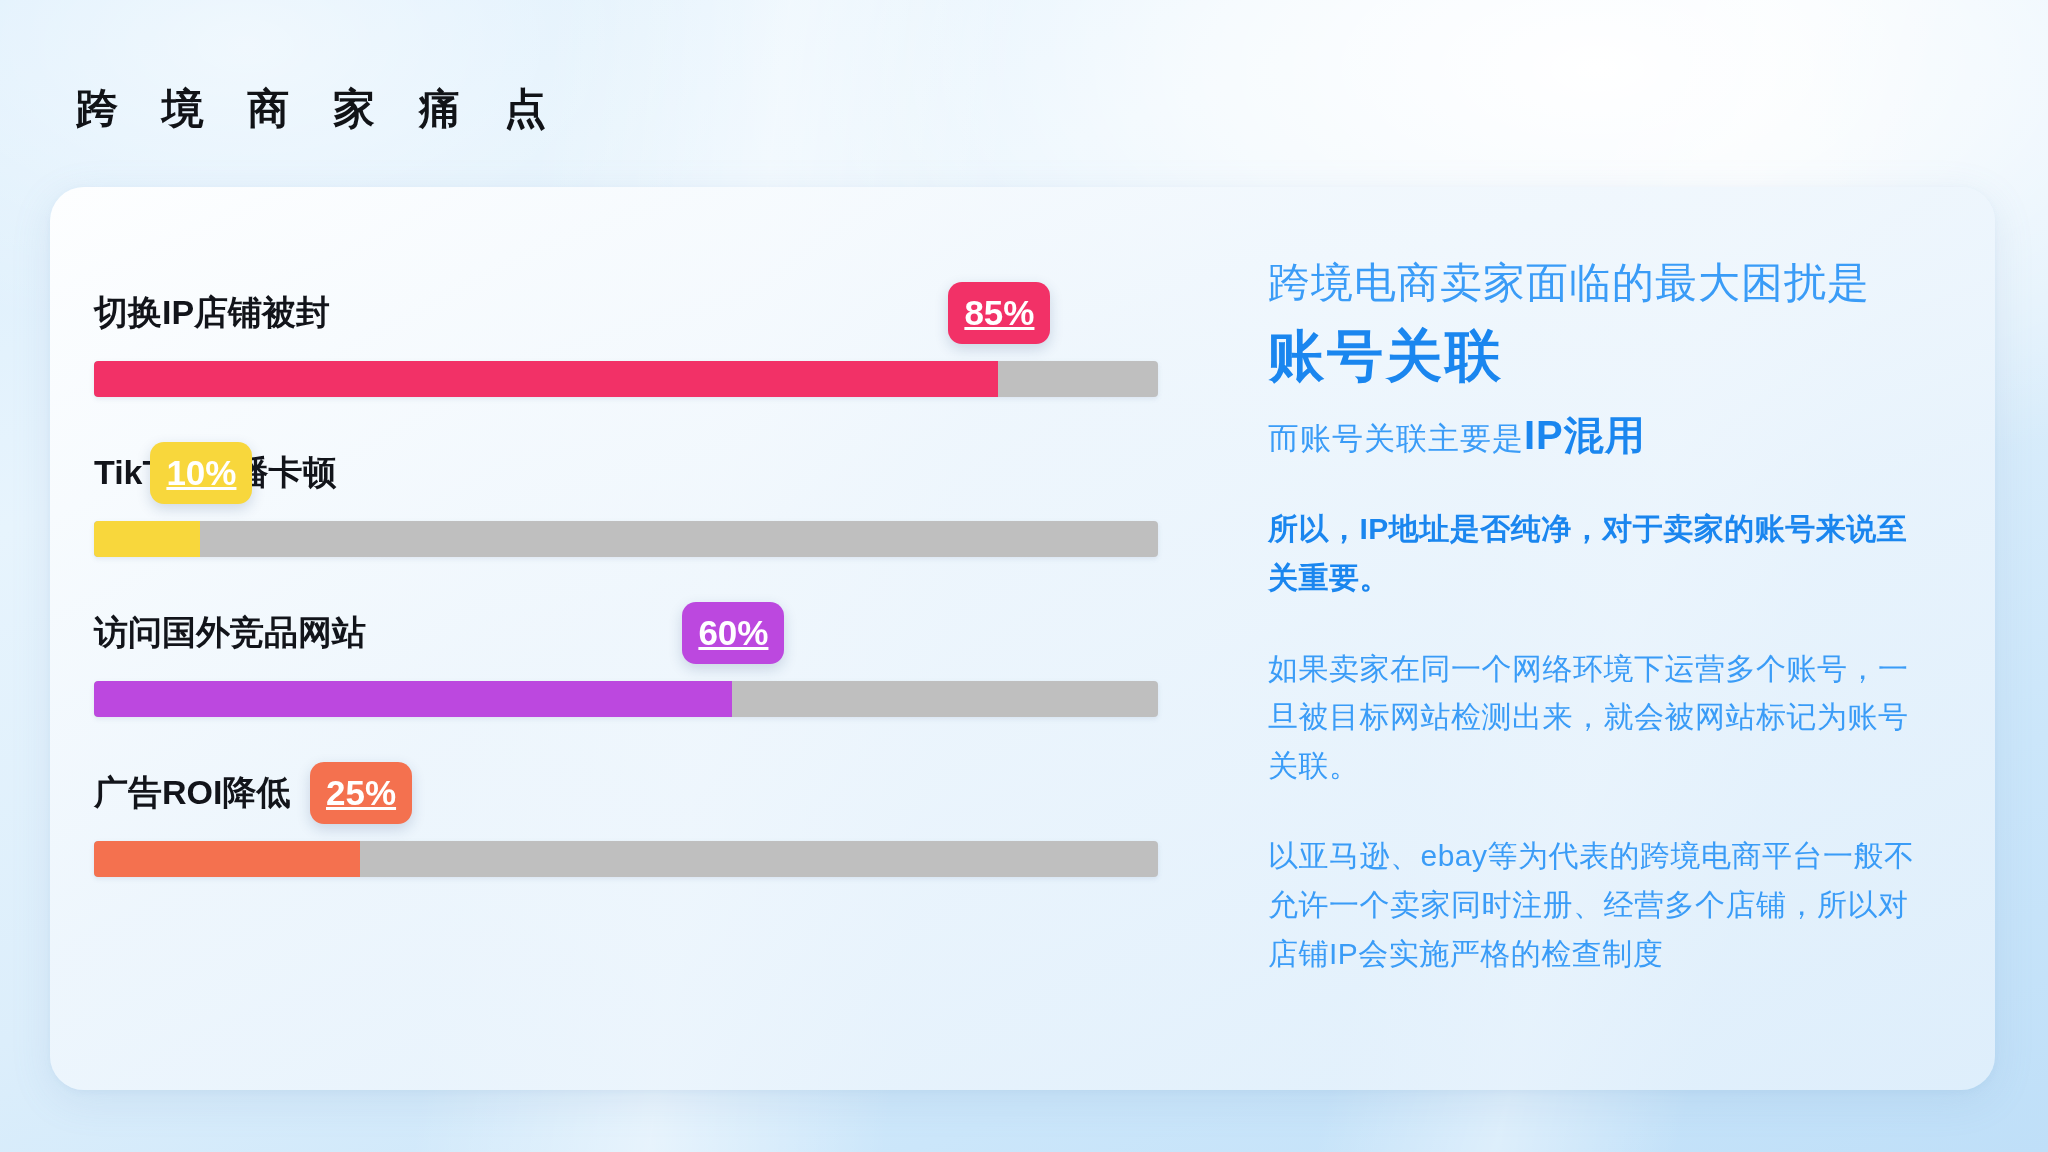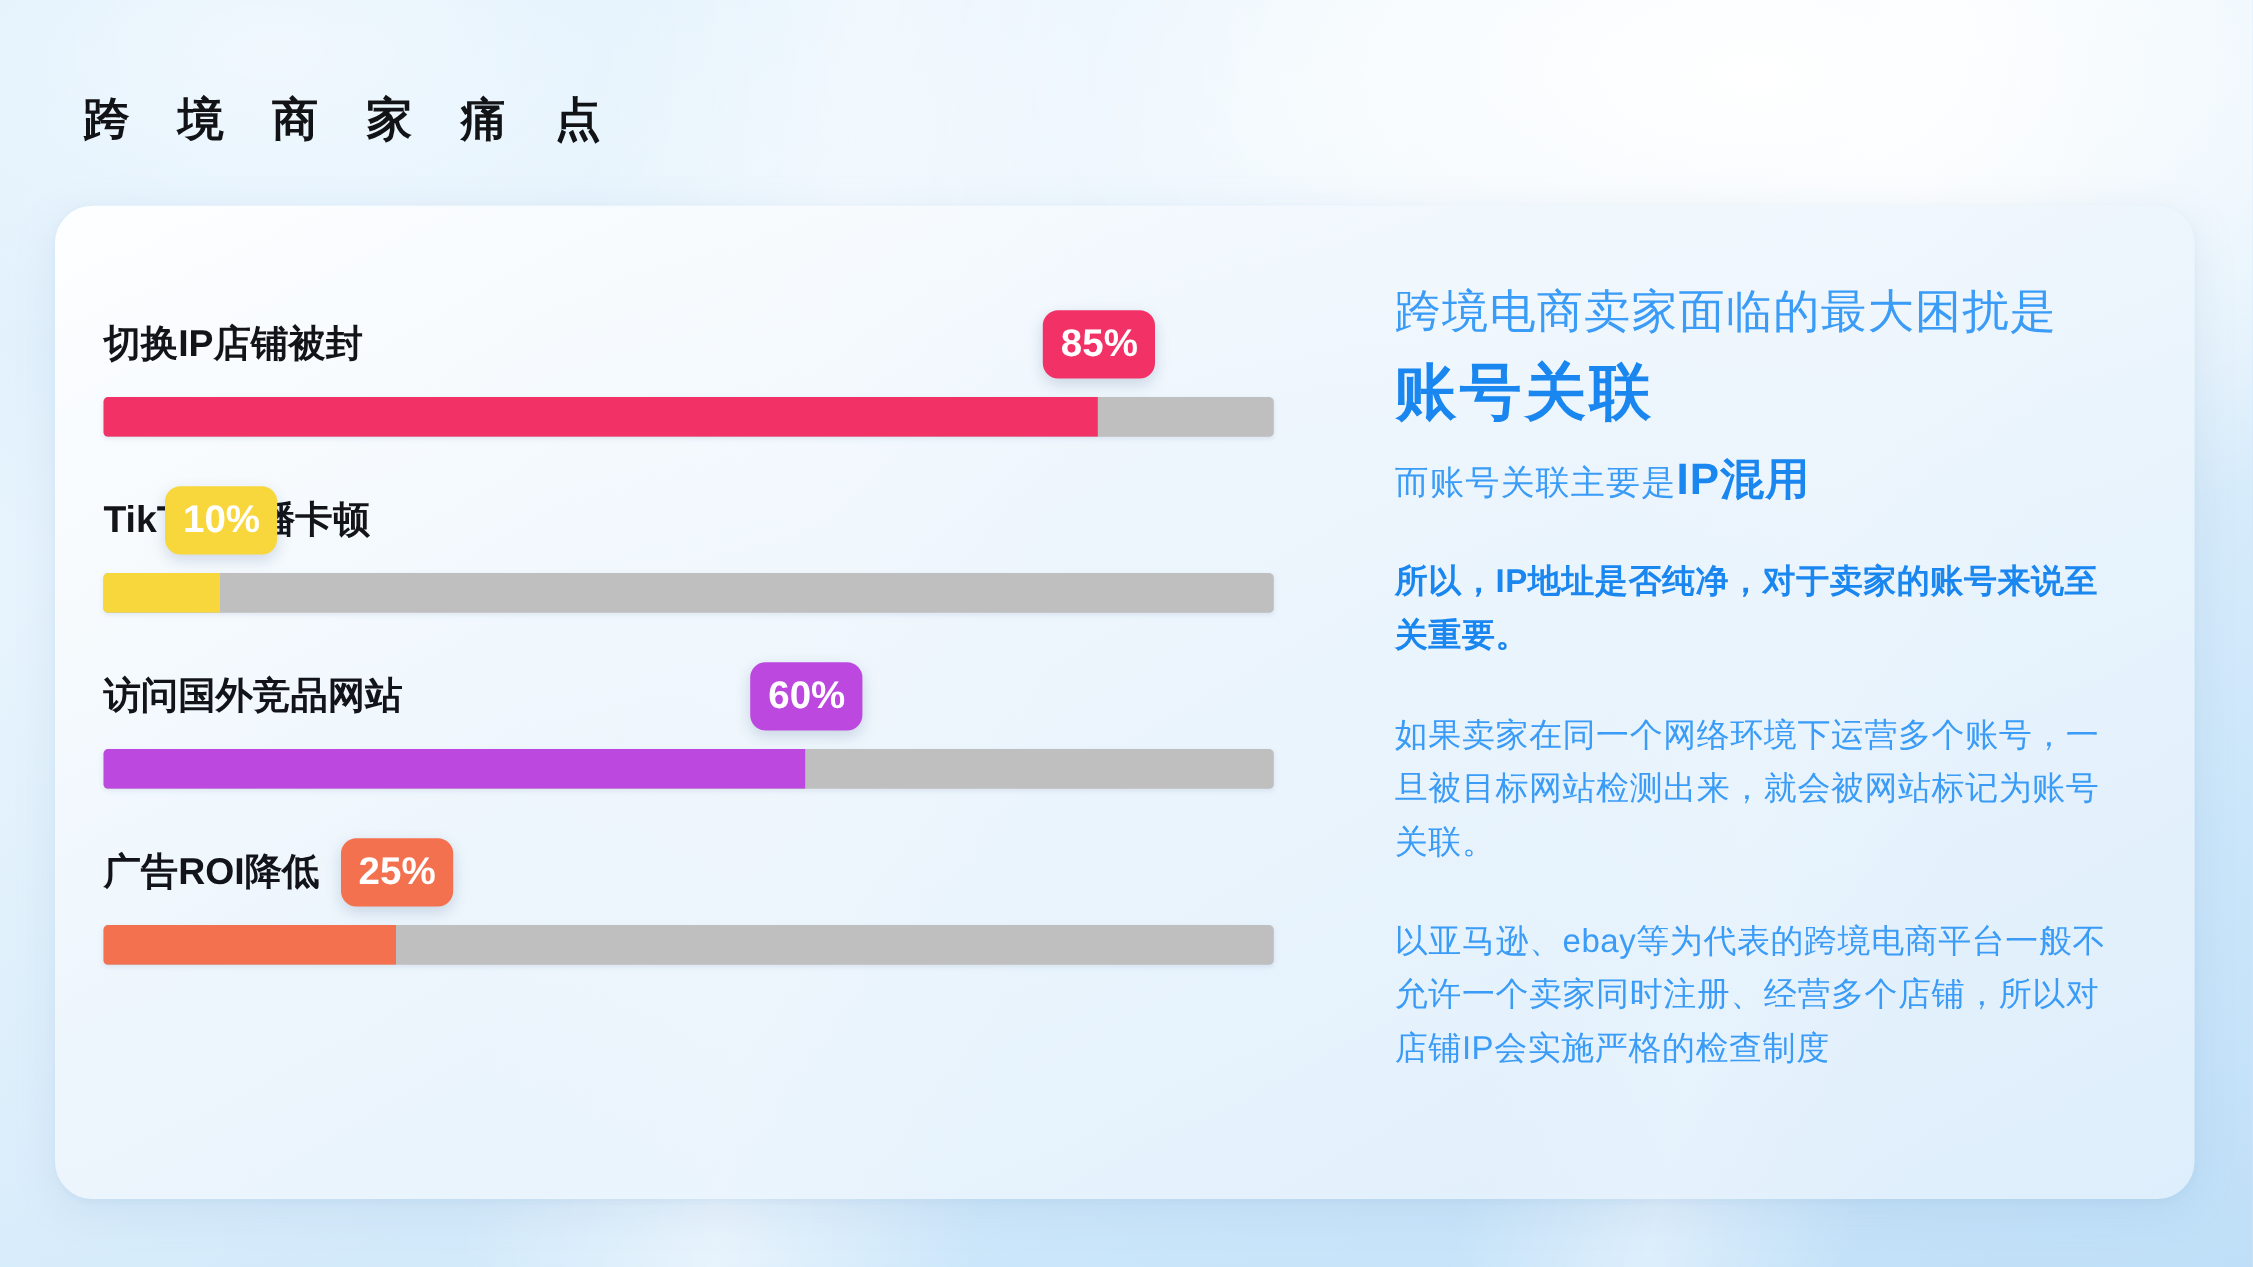--- a/index.html
+++ b/index.html
@@ -110,20 +110,21 @@
     color: #ffffff;
     font-size: 35px;
     font-weight: 900;
     display: flex;
     align-items: center;
     justify-content: center;
     padding: 0 16px;
     box-sizing: border-box;
     box-shadow: 0 5px 14px rgba(30,60,110,0.18);
     white-space: nowrap;
+    text-decoration: underline;
   }
   .bar-track {
     position: relative;
     height: 36px;
     border-radius: 4px;
     background: #bfbfbf;
     overflow: hidden;
     box-shadow: 0 2px 5px rgba(80,110,150,0.12);
   }
   .bar-fill {

